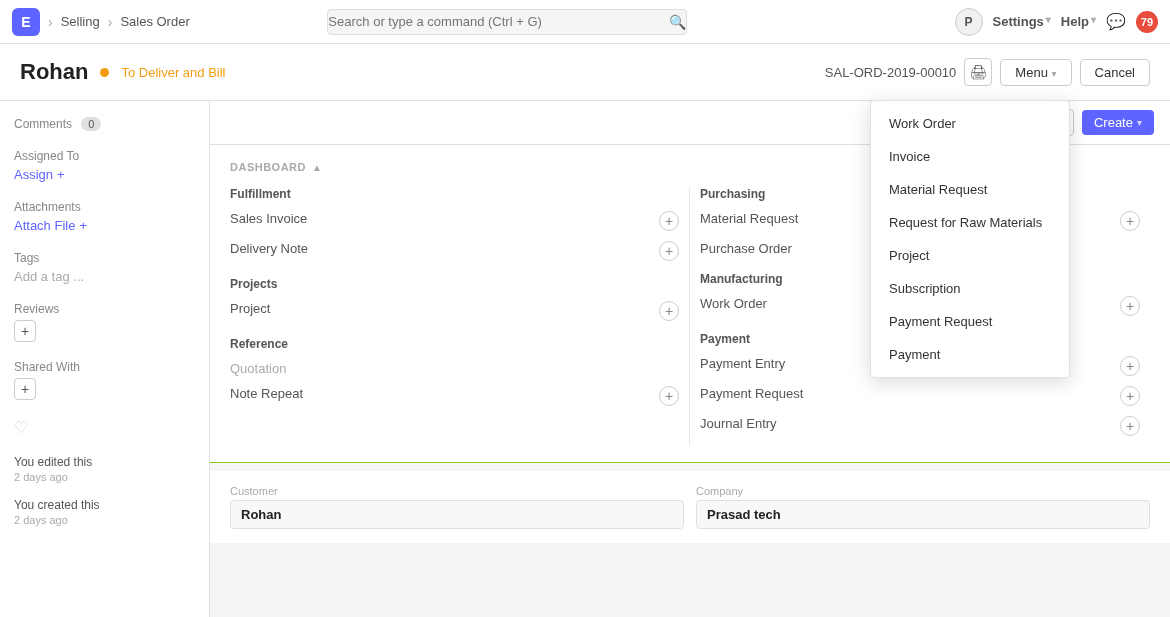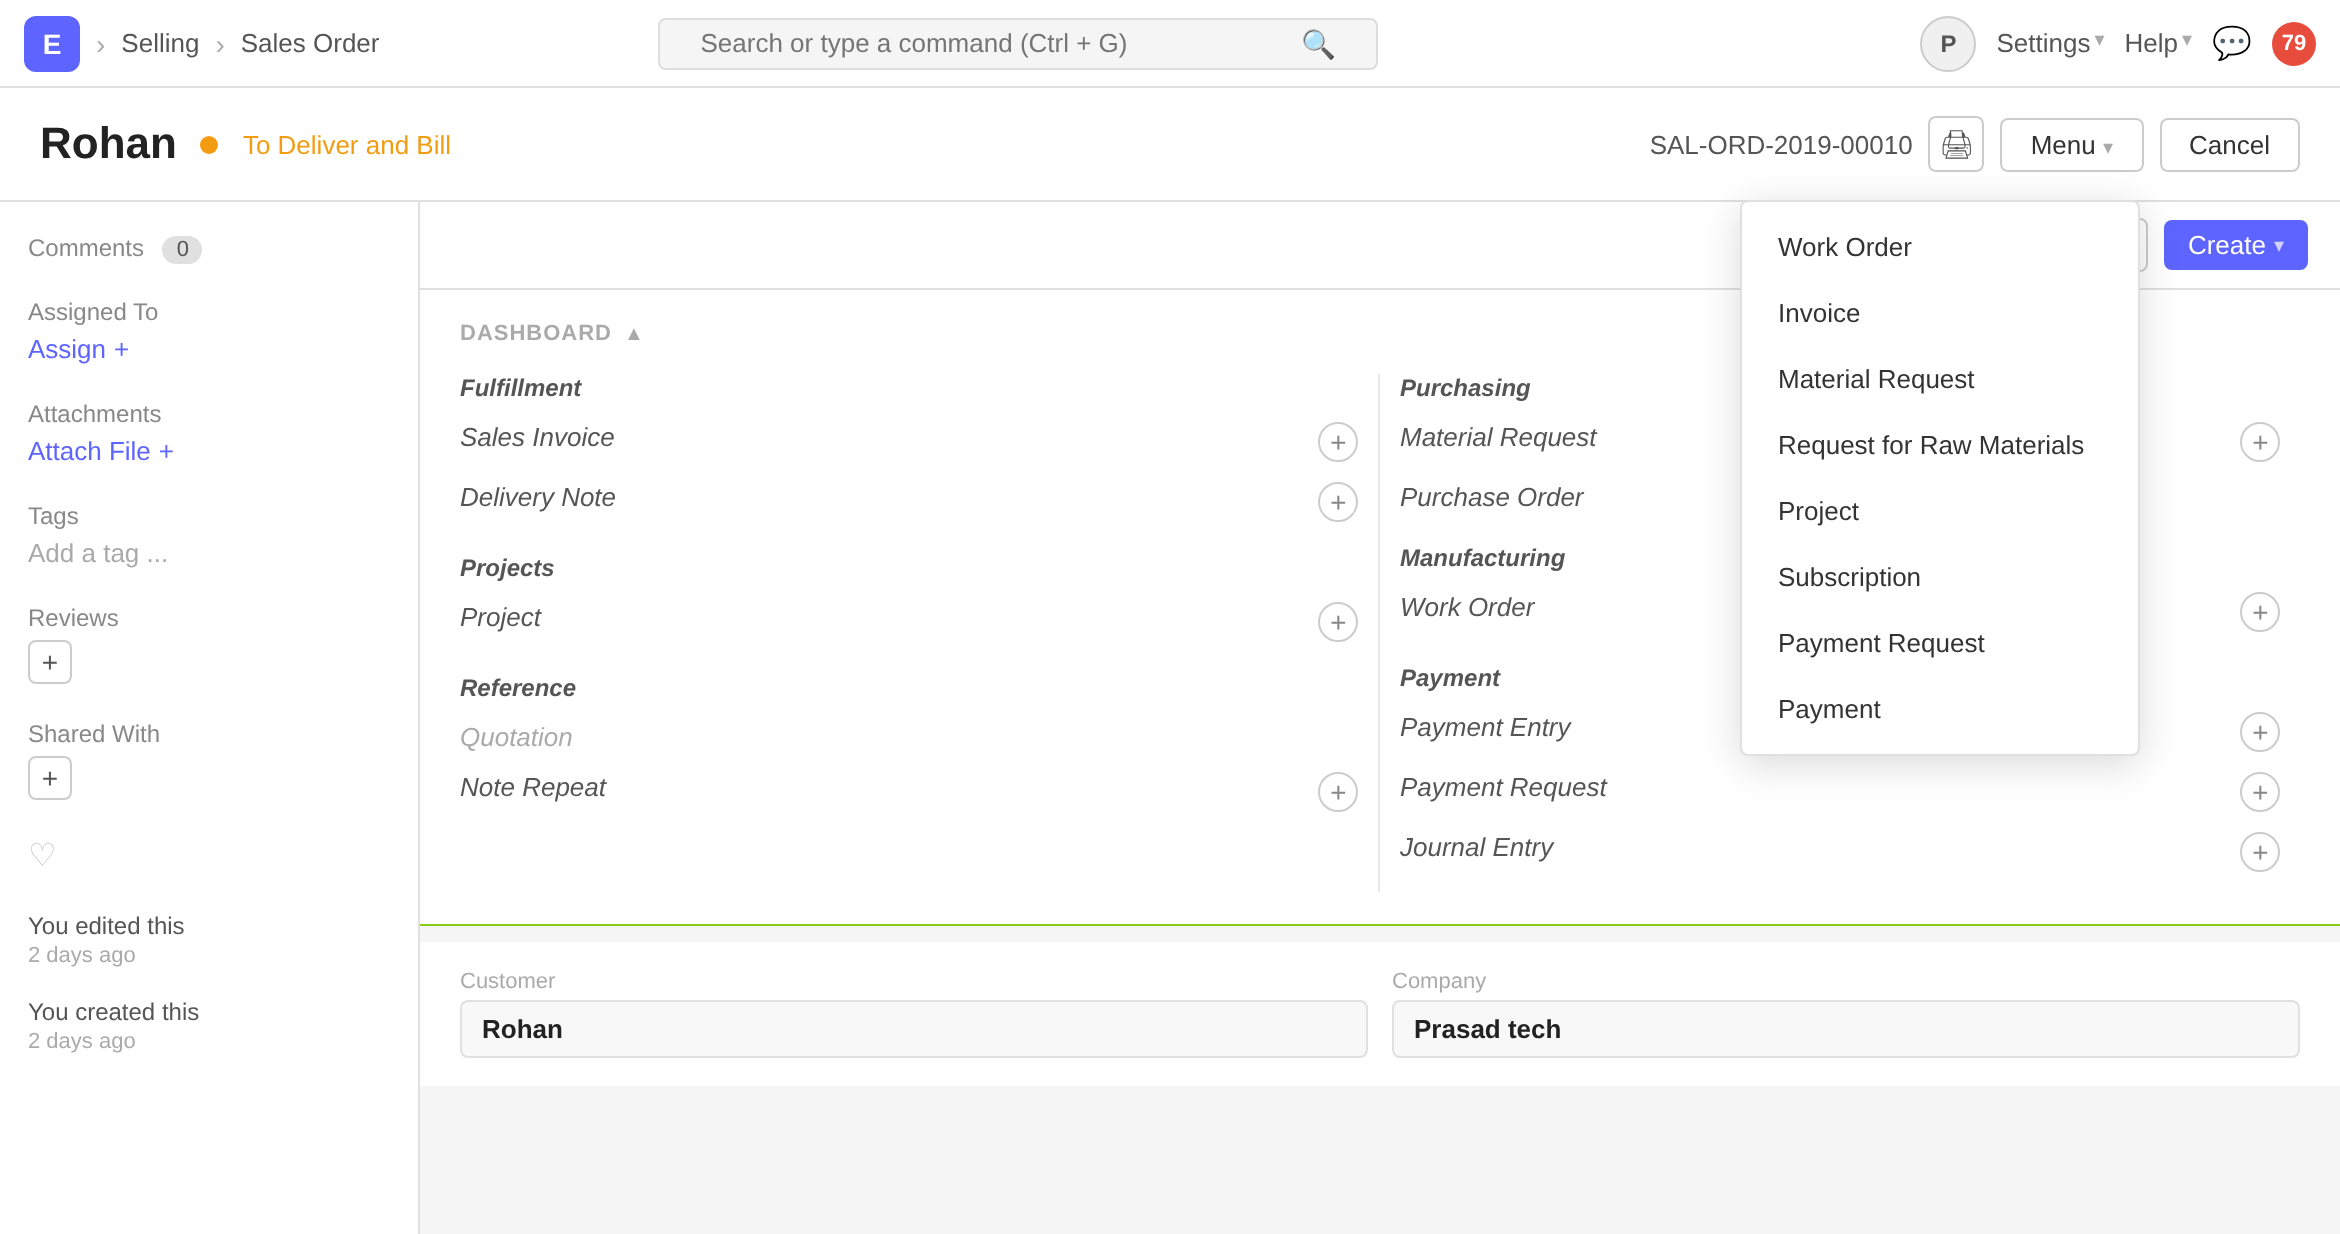--- a/index.html
+++ b/index.html
@@ -28,37 +28,37 @@
     .nav-link { color: #555; font-size: 13px; cursor: pointer; }
     .search-bar {
       flex: 1;
       max-width: 360px;
       margin: 16px auto;
       display: flex;
       align-items: center;
       background: #f5f5f5;
       border: 1px solid #ddd;
       border-radius: 4px;
-      padding: 4px 20px;
+      padding: 4px 0;
       gap: 6px;
     }
     .search-bar input {
       border: none; background: transparent; outline: none; font-size: 13px; width: 100%; color: #555;
     }
     .search-icon-char { color: #aaa; font-size: 14px; }
     .nav-right { display: flex; align-items: center; gap: 10px; margin-left: auto; }
     .nav-avatar-p {
       width: 28px; height: 28px;
       background: #f0f0f0;
       border: 1px solid #ccc;
       border-radius: 50%;
       display: flex; align-items: center; justify-content: center;
       font-size: 12px; color: #555; font-weight: bold;
     }
-    .nav-text-btn { color: #555; font-size: 13px; cursor: pointer; display: flex; align-items: flex-start; gap: 2px; }
+    .nav-text-btn { color: #555; font-size: 13px; cursor: pointer; display: flex; align-items: flex-start; gap: 2px; font-weight: bold; }
     .caret { font-size: 10px; color: #aaa; }
     .notif-icon { color: #888; font-size: 16px; cursor: pointer; }
     .badge-red {
       background: #e74c3c; color: #fff; border-radius: 50%;
       width: 22px; height: 22px; font-size: 11px; font-weight: bold;
       display: flex; align-items: center; justify-content: center;
     }
 
     
     .page-header {
@@ -129,21 +129,21 @@
       background: #fff; border: 1px solid #ccc; color: #333; padding: 5px 12px; border-radius: 4px;
       font-size: 13px; cursor: pointer; display: flex; align-items: center; gap: 4px;
     }
 
     
     .dashboard-section { background: #fff; margin: 0; padding: 16px 20px; border-bottom: 1px solid #84cc16; }
     .dashboard-header { display: flex; align-items: center; gap: 6px; margin-bottom: 14px; }
     .dashboard-title { font-size: 11px; font-weight: 600; color: #aaa; letter-spacing: 0.5px; text-transform: uppercase; }
     .chevron-up { color: #aaa; font-size: 10px; }
     .dashboard-grid { display: grid; grid-template-columns: 1fr 1fr; gap: 0; }
-    .dashboard-col { padding: 0 10px; font-style: italic; }
+    .dashboard-col { padding: 0 10px; }
     .dashboard-col:first-child { padding-left: 0; border-right: 1px solid #e8e8e8; }
     .section-title { font-size: 12px; font-weight: 600; color: #555; margin-bottom: 10px; }
     .dashboard-item { display: flex; align-items: flex-start; justify-content: space-between; margin-bottom: 10px; }
     .dashboard-item-label { font-size: 13px; color: #555; }
     .dashboard-item-label.muted { color: #aaa; }
     .add-circle {
       width: 20px; height: 20px; border: 1px solid #ccc; border-radius: 50%;
       display: flex; align-items: center; justify-content: center;
       cursor: pointer; color: #888; font-size: 14px; background: #fff;
     }

